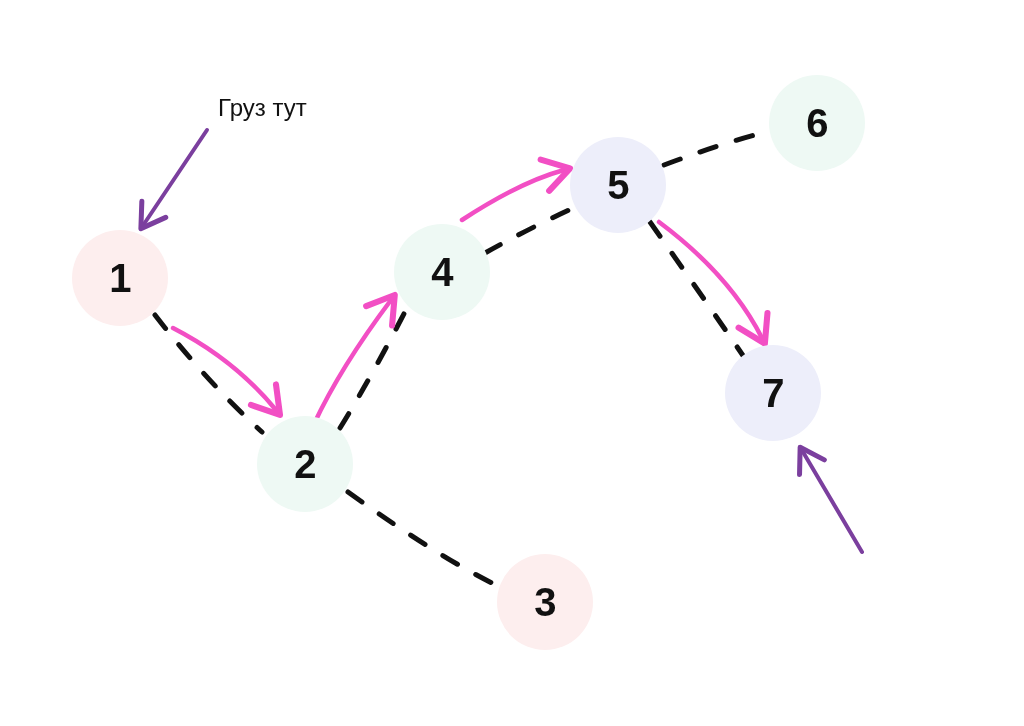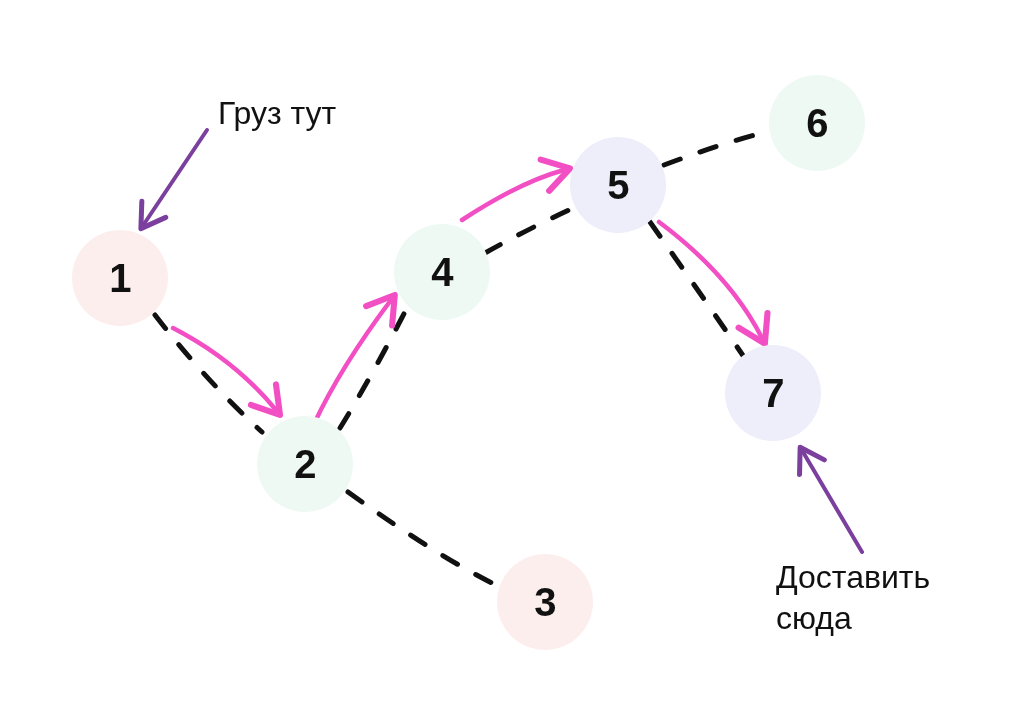--- a/index.html
+++ b/index.html
@@ -37,21 +37,21 @@
     font-weight: bold;
     font-size: 40px;
     color: #111111;
     line-height: 1;
     letter-spacing: -0.5px;
     user-select: none;
   }
   .annotation {
     position: absolute;
     font-family: "Liberation Sans", sans-serif;
-    font-size: 32px;
+    font-size: 24px;
     font-weight: 400;
     color: #111111;
     line-height: 1.28;
     white-space: pre-line;
     user-select: none;
   }
 </style>
 </head>
 <body>
 
@@ -105,16 +105,14 @@
     <span class="node-label">5</span>
   </div>
   <div class="node-circle" style="left: 769px; top: 75px; width: 96px; height: 96px; background: rgb(238, 249, 244);">
     <span class="node-label">6</span>
   </div>
   <div class="node-circle" style="left: 725px; top: 345px; width: 96px; height: 96px; background: rgb(237, 238, 250);">
     <span class="node-label">7</span>
   </div>
 
   <div class="annotation" style="left: 218px; top: 93px;">Груз тут</div>
-  <div class="annotation" style="left: 776px; top: 557px;">Доставить
-сюда</div>
 
 </div>
 
 </body></html>

